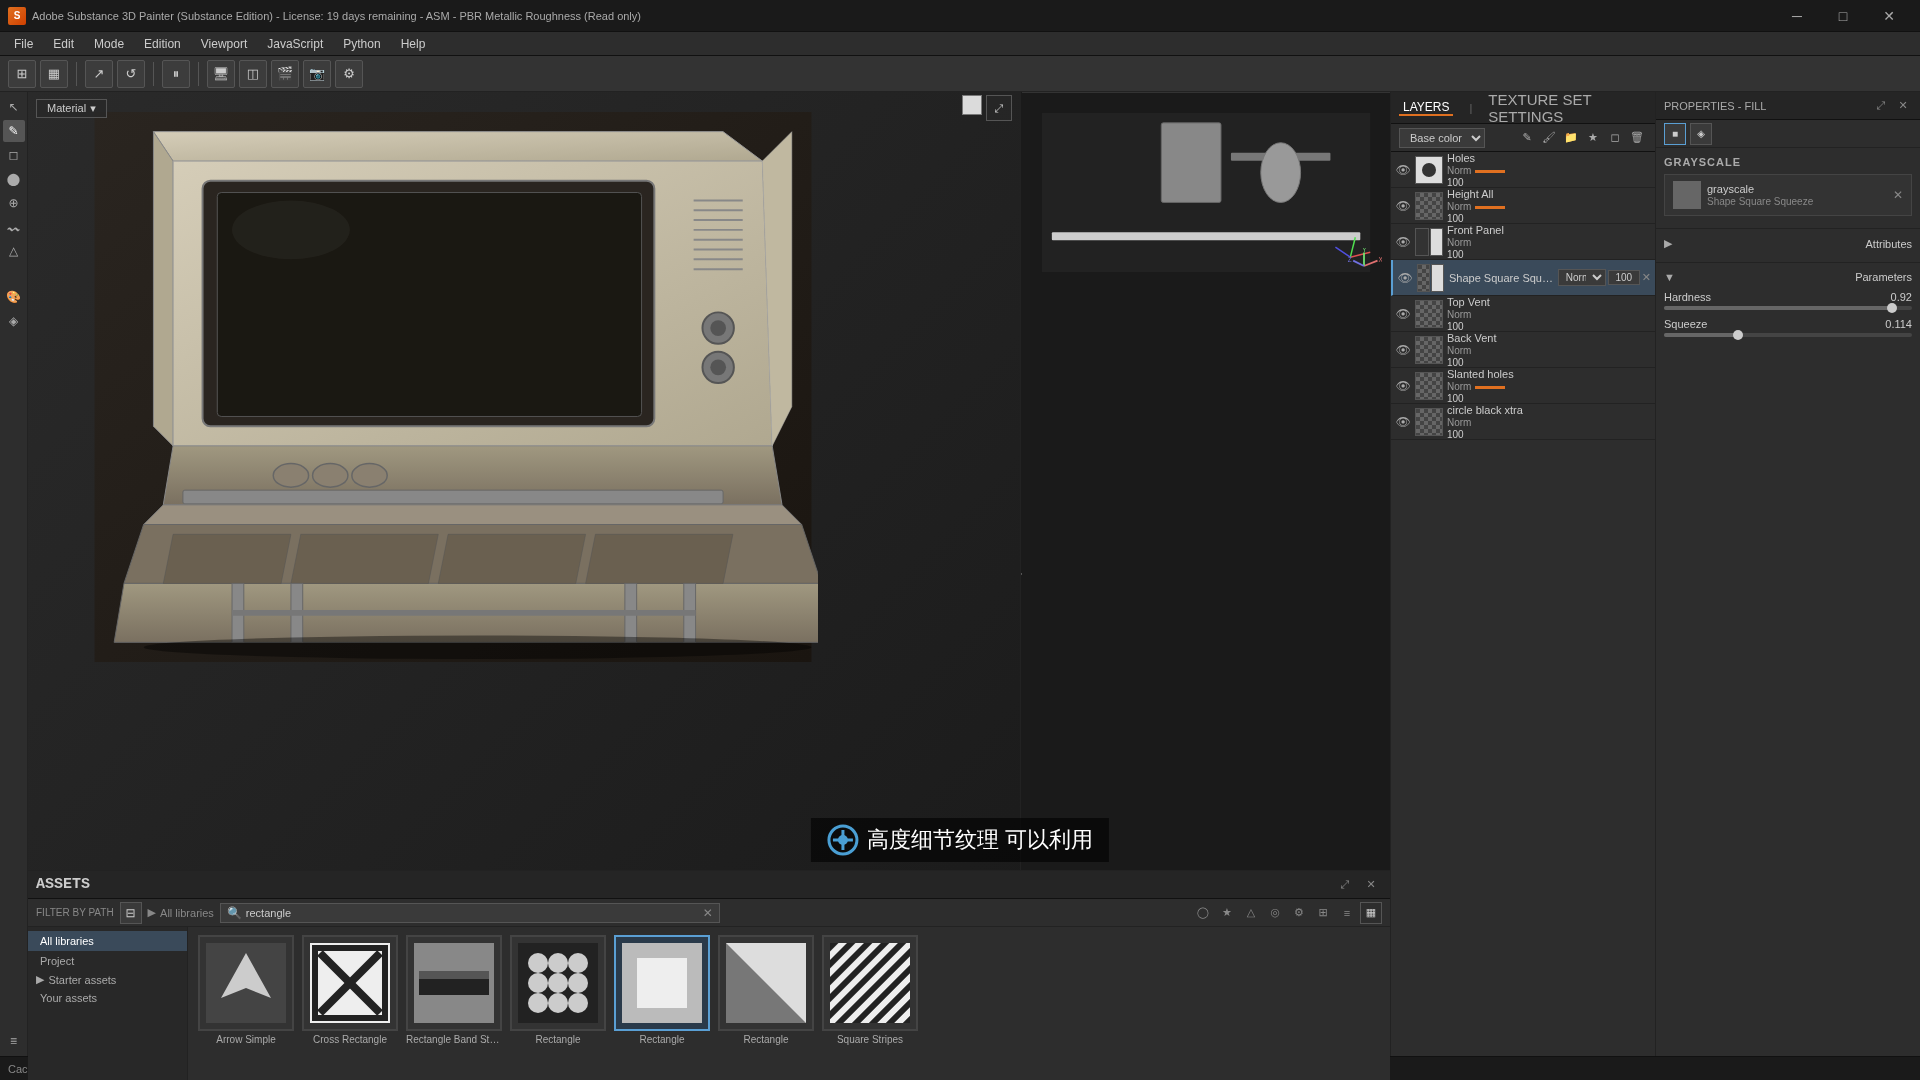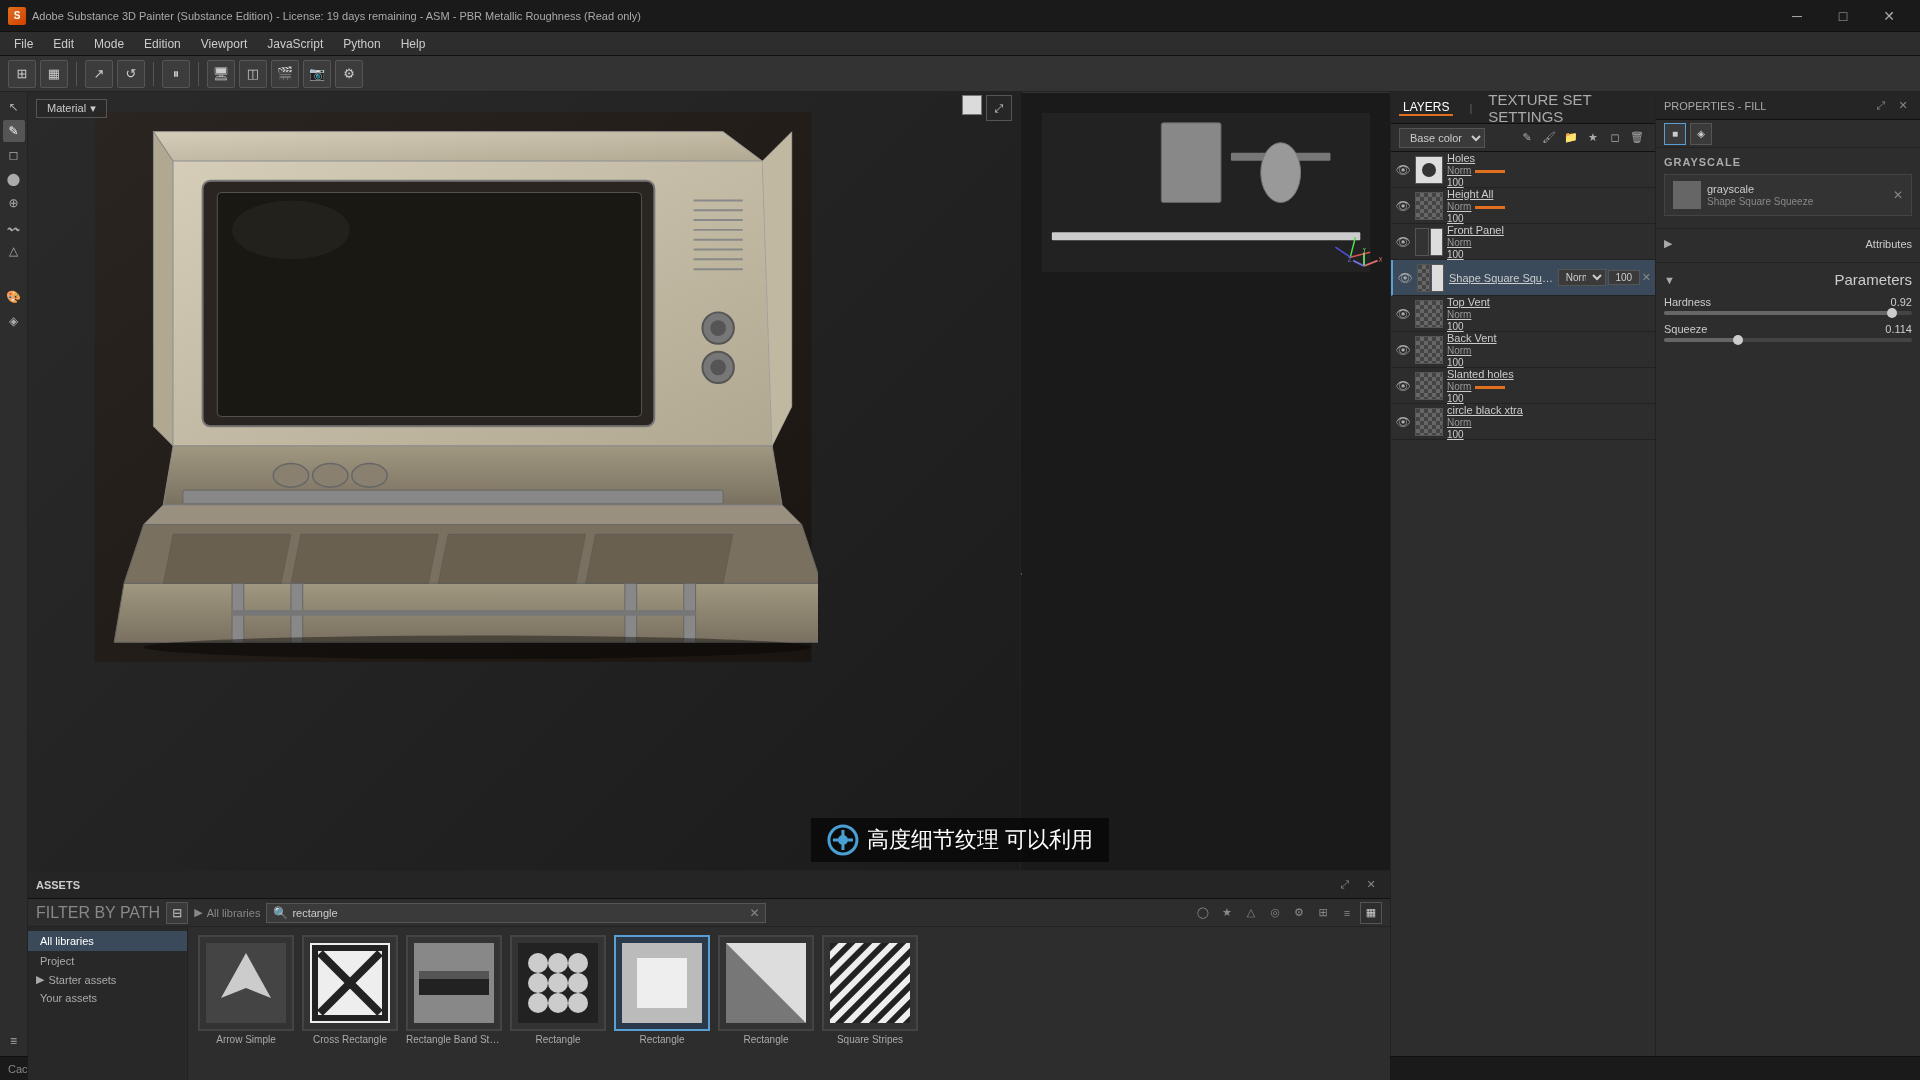--- a/index.html
+++ b/index.html
@@ -138,21 +138,21 @@
     .layer-item.active { background: #3a4a5a; border-left: 2px solid #5a9fd4; }
     .layer-vis { width: 16px; height: 16px; display: flex; align-items: center; justify-content: center; color: #aaa; font-size: 12px; cursor: pointer; }
     .layer-thumb {
       width: 28px; height: 28px; background: #444; border: 1px solid #555;
       display: flex; align-items: center; justify-content: center; font-size: 9px; color: #888;
       flex-shrink: 0;
     }
     .layer-thumb-checker {
       background: repeating-conic-gradient(#666 0% 25%, #444 0% 50%) 0 0 / 8px 8px;
     }
-    .layer-name-area { flex: 1; display: flex; flex-direction: column; gap: 1px; min-width: 0; text-decoration: underline; }
+    .layer-name-area { flex: 1; display: flex; flex-direction: column; gap: 1px; min-width: 0; }
     .layer-name { font-size: 11px; color: #ccc; white-space: nowrap; overflow: hidden; text-overflow: ellipsis; }
     .layer-norm-badge { color: #999; font-size: 10px; }
     .layer-value { font-size: 10px; color: #ccc; }
     .layer-orange-bar { width: 30px; height: 3px; background: #e07020; margin-top: 2px; }
     .layer-actions { display: flex; align-items: center; gap: 2px; }
     .layer-blend-select { background: #3a3a3a; border: 1px solid #555; color: #ccc; font-size: 10px; padding: 1px 3px; width: 48px; }
     .layer-value-input { background: #3a3a3a; border: 1px solid #555; color: #ccc; font-size: 10px; padding: 1px 3px; width: 32px; text-align: center; }
     .layer-x-btn { color: #888; cursor: pointer; font-size: 11px; }
 
     
@@ -212,29 +212,29 @@
     #assets-panel {
       position: absolute; bottom: 0; left: 28px; right: 530px;
       background: #2d2d2d; border-top: 1px solid #222;
       display: flex; flex-direction: column;
       height: 210px;
     }
     #assets-header {
       height: 28px; background: #252525; display: flex; align-items: center;
       padding: 0 8px; gap: 8px; border-bottom: 1px solid #111;
     }
-    #assets-title { font-size: 11px; font-weight: bold; color: #ccc; }
+    #assets-title { font-size: 15px; font-weight: bold; color: #ccc; font-family: Liberation Mono, monospace; }
     #assets-controls { display: flex; gap: 4px; margin-left: auto; }
     .assets-ctrl-btn { width: 22px; height: 22px; display: flex; align-items: center; justify-content: center; cursor: pointer; color: #888; font-size: 11px; }
 
     #assets-toolbar {
       height: 28px; background: #2d2d2d; display: flex; align-items: center;
       padding: 0 8px; gap: 6px; border-bottom: 1px solid #222;
     }
-    #filter-label { font-size: 16px; color: #888; }
+    #filter-label { font-size: 10px; color: #888; }
     #search-box {
       flex: 1; background: #3a3a3a; border: 1px solid #555; color: #ccc;
       font-size: 11px; padding: 2px 6px; display: flex; align-items: center;
       max-width: 500px;
     }
     #search-input {
       background: transparent; border: none; color: #ccc; font-size: 11px;
       outline: none; width: 100%;
     }
     #search-x { color: #888; cursor: pointer; font-size: 12px; margin-left: 4px; }
@@ -662,21 +662,21 @@
     <div id="attributes-section">
       <div class="attr-row">
         <span style="font-size:11px;color:#aaa;cursor:pointer;">▶</span>
         <span style="font-size:11px;color:#ccc;margin-left:4px;">Attributes</span>
       </div>
     </div>
 
     <div id="parameters-section">
       <div class="attr-row">
         <span style="font-size:11px;color:#aaa;cursor:pointer;">▼</span>
-        <span style="font-size:15px;color:#ccc;margin-left:4px;">Parameters</span>
+        <span style="font-size:11px;color:#ccc;margin-left:4px;">Parameters</span>
       </div>
 
       <div class="param-row" style="margin-top:8px;">
         <div class="param-label-row">
           <span class="param-label">Hardness</span>
           <span class="param-value">0.92</span>
         </div>
         <div class="param-slider-track">
           <div class="param-slider-fill" style="width:92%;"></div>
           <div class="param-slider-thumb" style="left:calc(92% - 5px);"></div>

